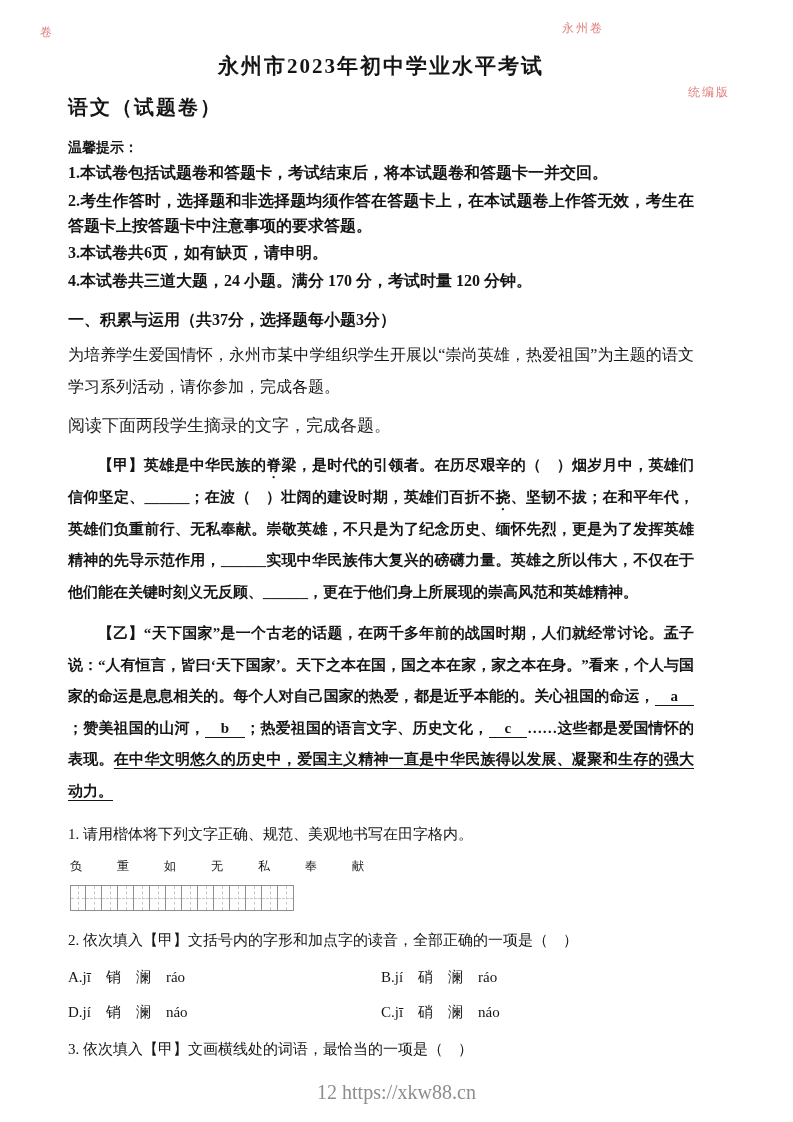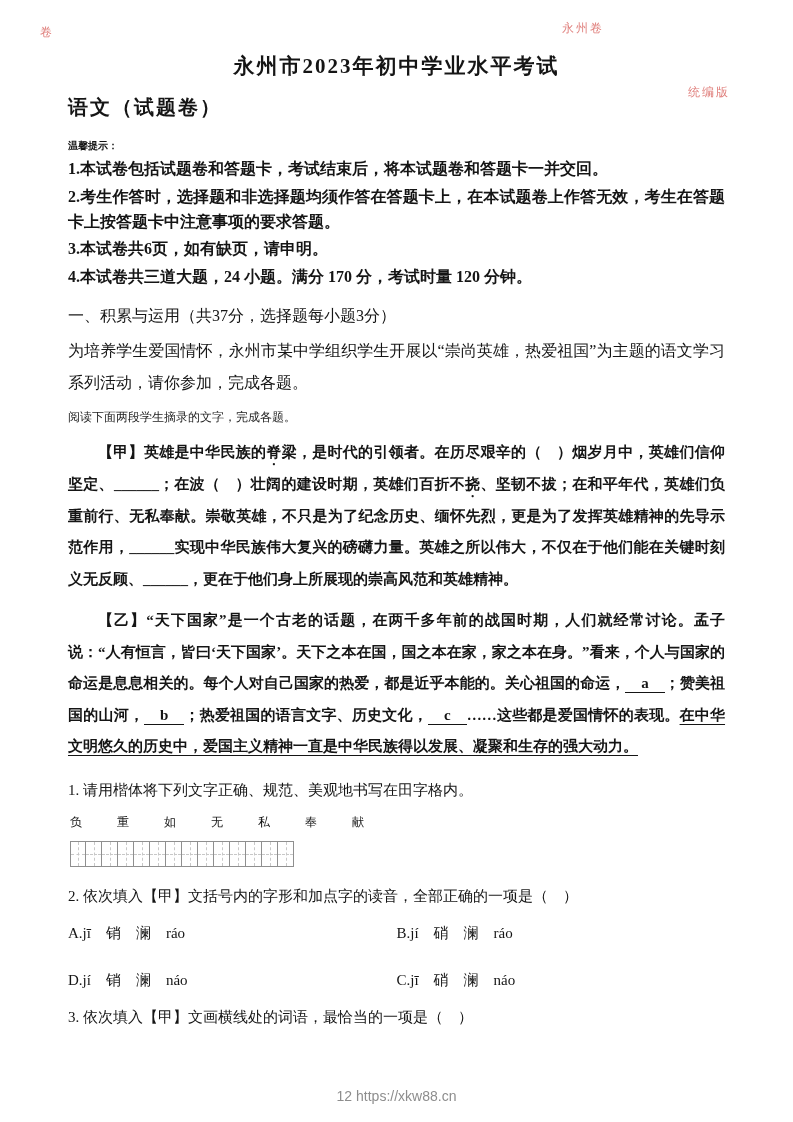--- a/index.html
+++ b/index.html
@@ -1,39 +1,39 @@
 <!DOCTYPE html>
 <html><head>
 <meta charset="utf-8">
 <style>
   html,body{margin:0;padding:0;}
   body{
     width:793px;height:1122px;background:#ffffff;color:#151515;
     font-family:"Liberation Serif","DejaVu Serif",serif;
     position:relative;overflow:hidden;
   }
-  .page{padding:52px 68px 0 68px;box-sizing:border-box;}
+  .page{padding:52px 99px 0 68px;box-sizing:border-box;}
   .doc-title{
     text-align:center;font-size:21px;font-weight:bold;letter-spacing:2px;
     margin:0 0 14px 0;
   }
   .doc-subtitle{
     text-align:left;font-size:20px;font-weight:bold;letter-spacing:2px;
     margin:0 0 18px 0;
   }
-  .notice-heading{font-size:10px;font-weight:bold;margin:6px 0 4px 0;}
+  .notice-heading{font-size:14px;font-weight:bold;margin:6px 0 4px 0;}
   .notice-item{
     font-size:16px;font-weight:bold;line-height:1.55;margin:3px 0;
     text-align:justify;
   }
-  .section-heading{font-size:16px;font-weight:normal;margin:16px 0 8px 0;}
+  .section-heading{font-size:16px;font-weight:bold;margin:16px 0 8px 0;}
   .intro{
     font-size:16px;font-weight:normal;line-height:2.0;text-align:justify;margin:6px 0;
   }
-  .reading-note{font-size:12px;line-height:1.8;margin:8px 0;color:#222;}
+  .reading-note{font-size:17px;line-height:1.8;margin:8px 0;color:#222;}
   .passage{
     font-size:15px;line-height:2.1;text-align:justify;text-indent:2em;
     margin:6px 0 10px 0;
     font-weight:bold;
   }
   .emph{
     -webkit-text-emphasis:dot;-webkit-text-emphasis-position:under;
     text-emphasis:dot;text-emphasis-position:under right;
   }
   .ublank{
@@ -51,27 +51,27 @@
   .tzg-cell:first-child{border-left:1px solid #8f8f8f;}
   .tzg-cell::before{
     content:"";position:absolute;left:50%;top:0;height:100%;
     border-left:1px dashed #c8c8c8;
   }
   .tzg-cell::after{
     content:"";position:absolute;top:50%;left:0;width:100%;
     border-top:1px dashed #c8c8c8;
   }
   .options{
-    display:grid;grid-template-columns:1fr 1fr;row-gap:28px;
+    display:grid;grid-template-columns:1fr 1fr;row-gap:16px;
     font-size:15px;margin:14px 0 4px 0;
   }
   .footer{
     position:absolute;left:0;bottom:18px;width:100%;text-align:center;
-    color:#8d8d8d;font-size:14px;
-    font-family:Liberation Sans, sans-serif;
+    color:#8d8d8d;font-size:20px;
+    font-family:Liberation Serif, serif;
   }
   .watermark{
     position:absolute;color:#d8605c;opacity:.8;font-size:12px;
     font-family:"Liberation Sans","DejaVu Sans",sans-serif;letter-spacing:2px;
   }
   .wm-1{left:40px;top:24px;}
   .wm-2{left:562px;top:20px;}
   .wm-3{left:688px;top:36px;margin-top:48px;}
 </style>
 </head>

